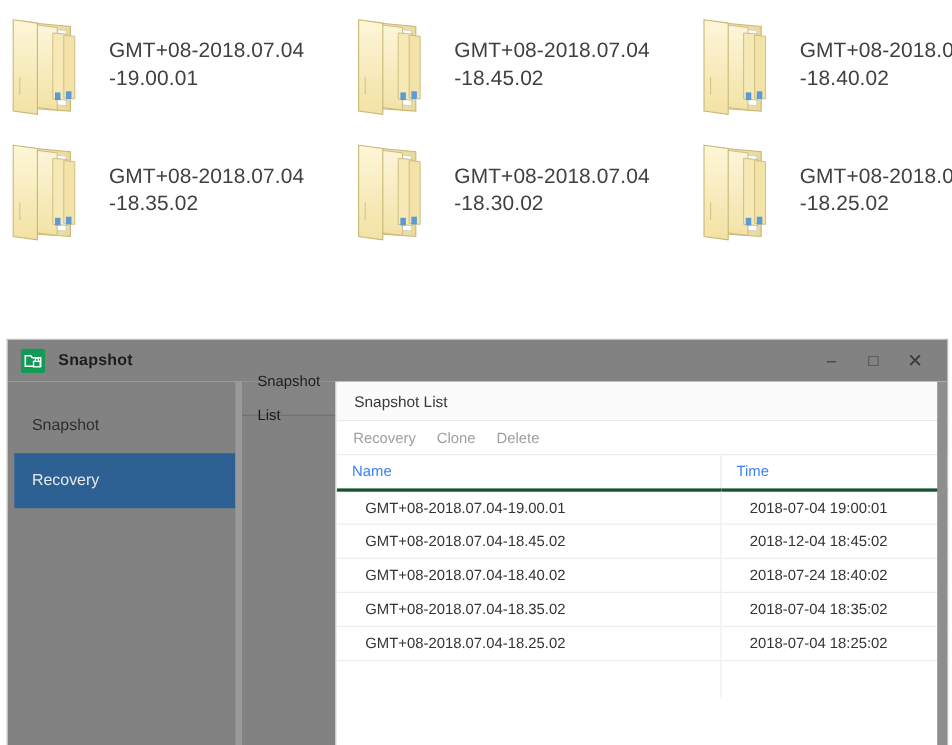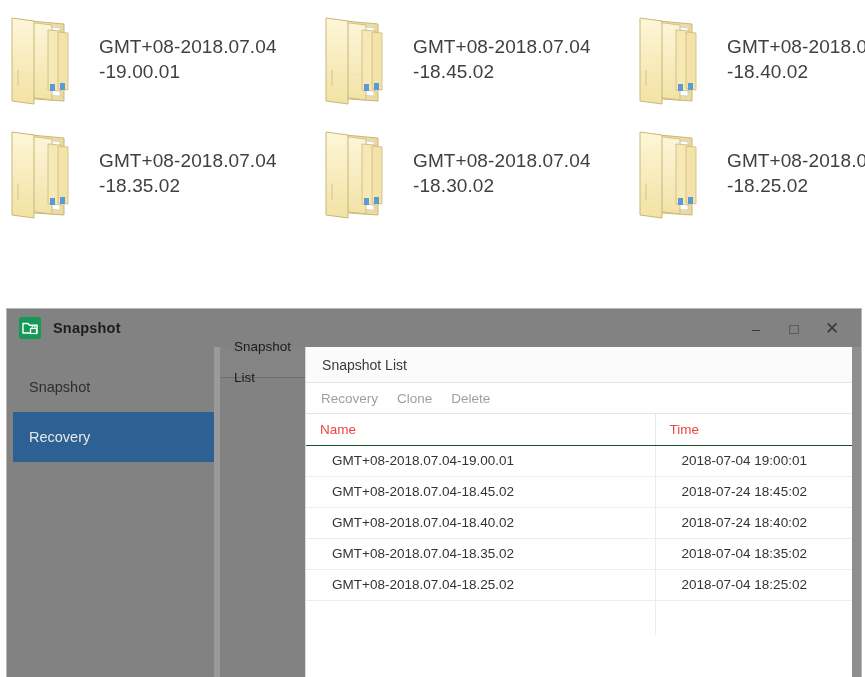--- a/index.html
+++ b/index.html
@@ -186,24 +186,24 @@
   }
   table {
     width: 100%;
     border-collapse: collapse;
     table-layout: fixed;
   }
   th {
     text-align: left;
     font-weight: normal;
     font-size: 13.5px;
-    color: #ef4444;
+    color: #3b82f6;
     height: 31px;
     padding-left: 14px;
-    border-bottom: 1px solid #14532d;
+    border-bottom: 3px solid #14532d;
     background: #ffffff;
   }
   th.c-name  { width: 349px; }
   th.c-time  { width: 209px; border-left: 1px solid #e6e6e6; }
   th.c-lock  { width: auto; border-left: 1px solid #e6e6e6; }
   td {
     font-size: 13.5px;
     color: #333333;
     height: 31px;
     padding-left: 26px;
@@ -517,21 +517,21 @@
               </tr>
             </thead>
             <tbody id="table-body">
                 <tr>
                   <td class="c-name">GMT+08-2018.07.04-19.00.01</td>
                   <td class="c-time">2018-07-04 19:00:01</td>
                   <td class="c-lock"><span class="toggle"><span class="knob"></span></span></td>
                 </tr>
                 <tr>
                   <td class="c-name">GMT+08-2018.07.04-18.45.02</td>
-                  <td class="c-time">2018-07-24 18:45:02</td>
+                  <td class="c-time">2018-12-04 18:45:02</td>
                   <td class="c-lock"><span class="toggle"><span class="knob"></span></span></td>
                 </tr>
                 <tr>
                   <td class="c-name">GMT+08-2018.07.04-18.40.02</td>
                   <td class="c-time">2018-07-24 18:40:02</td>
                   <td class="c-lock"><span class="toggle"><span class="knob"></span></span></td>
                 </tr>
                 <tr>
                   <td class="c-name">GMT+08-2018.07.04-18.35.02</td>
                   <td class="c-time">2018-07-04 18:35:02</td>

